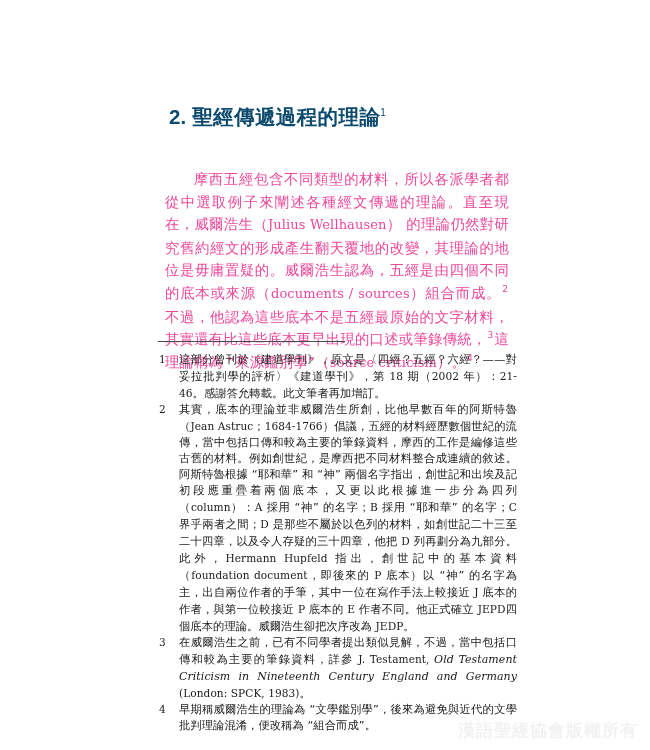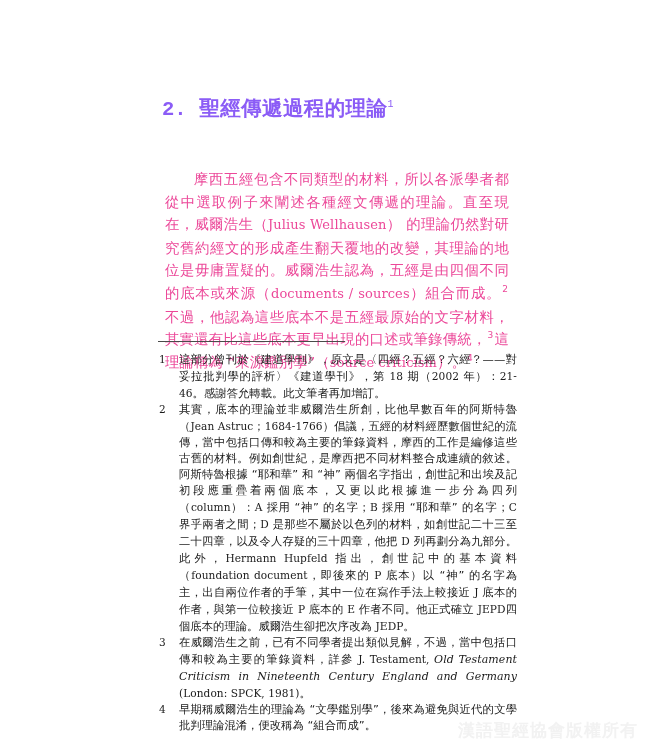--- a/index.html
+++ b/index.html
@@ -26,31 +26,31 @@
 
   .content {
     position: absolute;
     left: 157px;
     top: 0;
     width: 360px;
   }
 
   
   .chapter-title {
-    margin: 5px;
+    margin: 12px;
     padding: 0;
     position: absolute;
     left: 0;
     top: 92px;
     width: 360px;
-    font-family: Liberation Mono, monospace;
+    font-family: Liberation Sans, sans-serif;
     font-weight: bold;
     font-size: 20.5px;
     line-height: 1.25;
-    color: #8b5cf6;
+    color: #0c4a6e;
     letter-spacing: 0.4px;
     white-space: nowrap;
   }
   .chapter-title .num {
     font-size: 20.5px;
     letter-spacing: 0px;
   }
   .chapter-title sup {
     font-size: 10px;
     font-weight: normal;
@@ -176,21 +176,21 @@
         <div class="fn">
           <div class="fn-num">1</div>
           <div class="fn-text"><span>這部分曾刊於《建道學刊》，原文是〈四經？五經？六經？——對妥拉批判學的評析〉《建道學刊》，第 </span><span class="lat">18</span><span> 期（</span><span class="lat">2002</span><span> 年）：</span><span class="lat">21-46</span><span>。感謝答允轉載。此文筆者再加增訂。</span></div>
         </div>
         <div class="fn">
           <div class="fn-num">2</div>
           <div class="fn-text"><span>其實，底本的理論並非威爾浩生所創，比他早數百年的阿斯特魯（</span><span class="lat">Jean Astruc</span><span>；</span><span class="lat">1684-1766</span><span>）倡議，五經的材料經歷數個世紀的流傳，當中包括口傳和較為主要的筆錄資料，摩西的工作是編修這些古舊的材料。例如創世紀，是摩西把不同材料整合成連續的敘述。阿斯特魯根據 “耶和華” 和 “神” 兩個名字指出，創世記和出埃及記初段應重疊着兩個底本，又更以此根據進一步分為四列（</span><span class="lat">column</span><span>）：</span><span class="lat">A</span><span> 採用 “神” 的名字；</span><span class="lat">B</span><span> 採用 “耶和華” 的名字；</span><span class="lat">C</span><span> 界乎兩者之間；</span><span class="lat">D</span><span> 是那些不屬於以色列的材料，如創世記二十三至二十四章，以及令人存疑的三十四章，他把 </span><span class="lat">D</span><span> 列再劃分為九部分。此外，</span><span class="lat">Hermann Hupfeld</span><span> 指出，創世記中的基本資料（</span><span class="lat">foundation document</span><span>，即後來的 </span><span class="lat">P</span><span> 底本）以 “神” 的名字為主，出自兩位作者的手筆，其中一位在寫作手法上較接近 </span><span class="lat">J</span><span> 底本的作者，與第一位較接近 </span><span class="lat">P</span><span> 底本的 </span><span class="lat">E</span><span> 作者不同。他正式確立 </span><span class="lat">JEPD</span><span>四個底本的理論。威爾浩生卻把次序改為 </span><span class="lat">JEDP</span><span>。</span></div>
         </div>
         <div class="fn">
           <div class="fn-num">3</div>
-          <div class="fn-text"><span>在威爾浩生之前，已有不同學者提出類似見解，不過，當中包括口傳和較為主要的筆錄資料，詳參 </span><span class="lat">J. Testament, </span><span class="lat-i">Old Testament Criticism in Nineteenth Century England and Germany</span><span class="lat"> (London: SPCK, 1981)</span><span>。</span></div>
+          <div class="fn-text"><span>在威爾浩生之前，已有不同學者提出類似見解，不過，當中包括口傳和較為主要的筆錄資料，詳參 </span><span class="lat">J. Testament, </span><span class="lat-i">Old Testament Criticism in Nineteenth Century England and Germany</span><span class="lat"> (London: SPCK, 1983)</span><span>。</span></div>
         </div>
         <div class="fn">
           <div class="fn-num">4</div>
           <div class="fn-text"><span>早期稱威爾浩生的理論為 “文學鑑別學”，後來為避免與近代的文學批判理論混淆，便改稱為 “組合而成”。</span></div>
         </div>
       </div>
 
   </div>
 
   <div class="watermark">漢語聖經協會版權所有</div>

